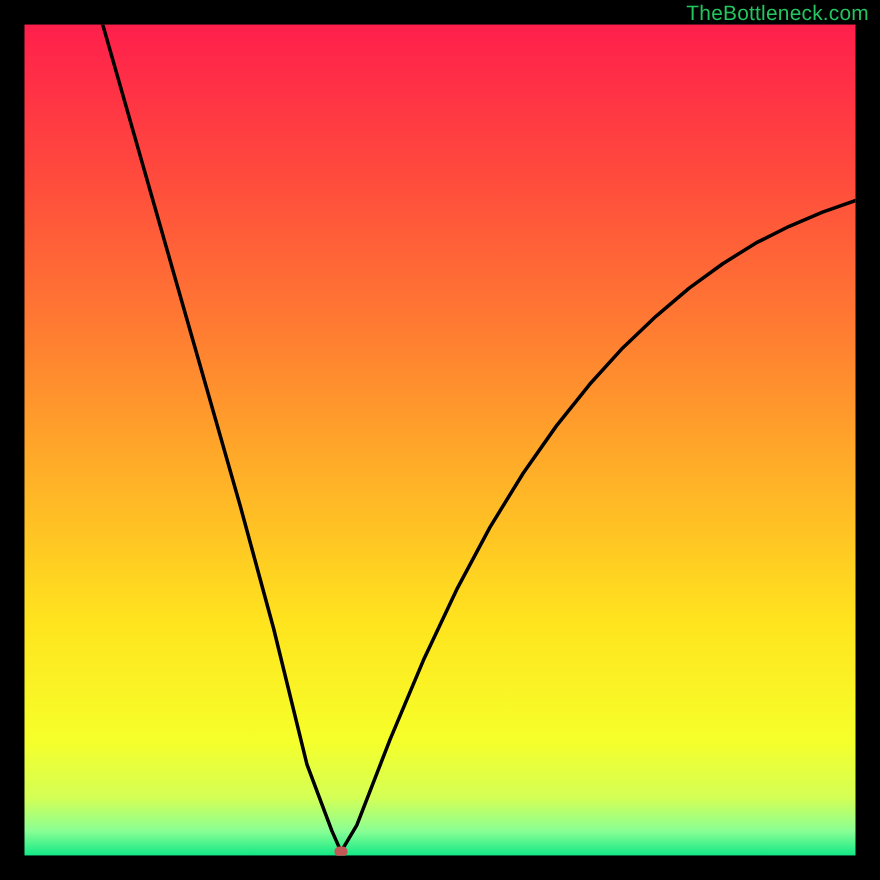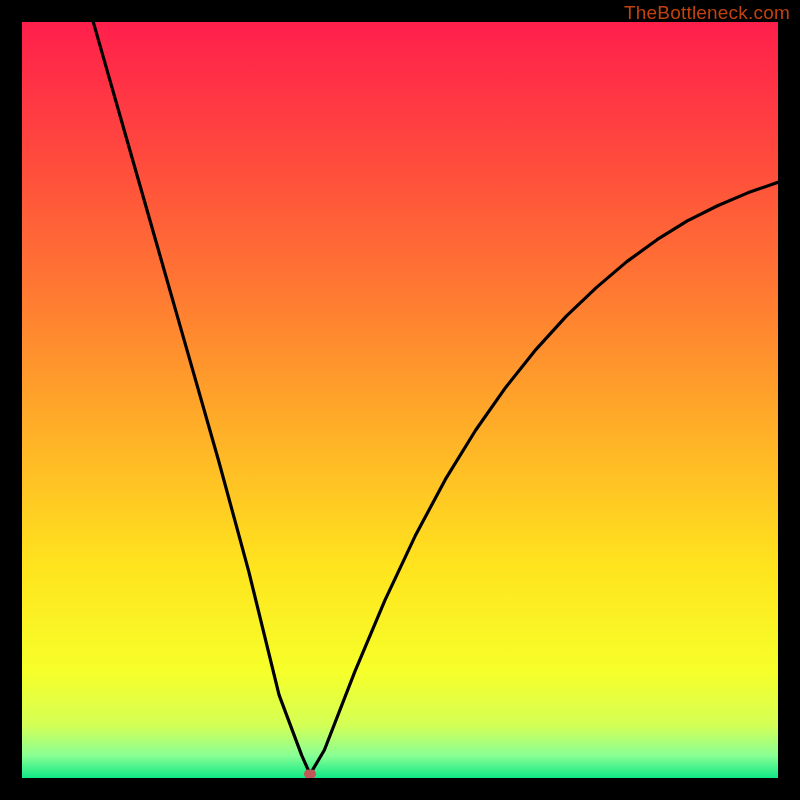--- a/index.html
+++ b/index.html
@@ -41,21 +41,21 @@
     position: absolute;
     width: 12px;
     height: 9px;
     border-radius: 5px;
     transform: translate(-50%, -50%);
   }
   .watermark {
     position: absolute;
     top: 2px;
     right: 10px;
-    color: #c2410c;
+    color: #22c55e;
     font-size: 19px;
     letter-spacing: 0.2px;
     font-weight: 500;
   }
 </style>
 </head>
 <body>
 
 <div class="frame">
   <div class="watermark">TheBottleneck.com</div>

